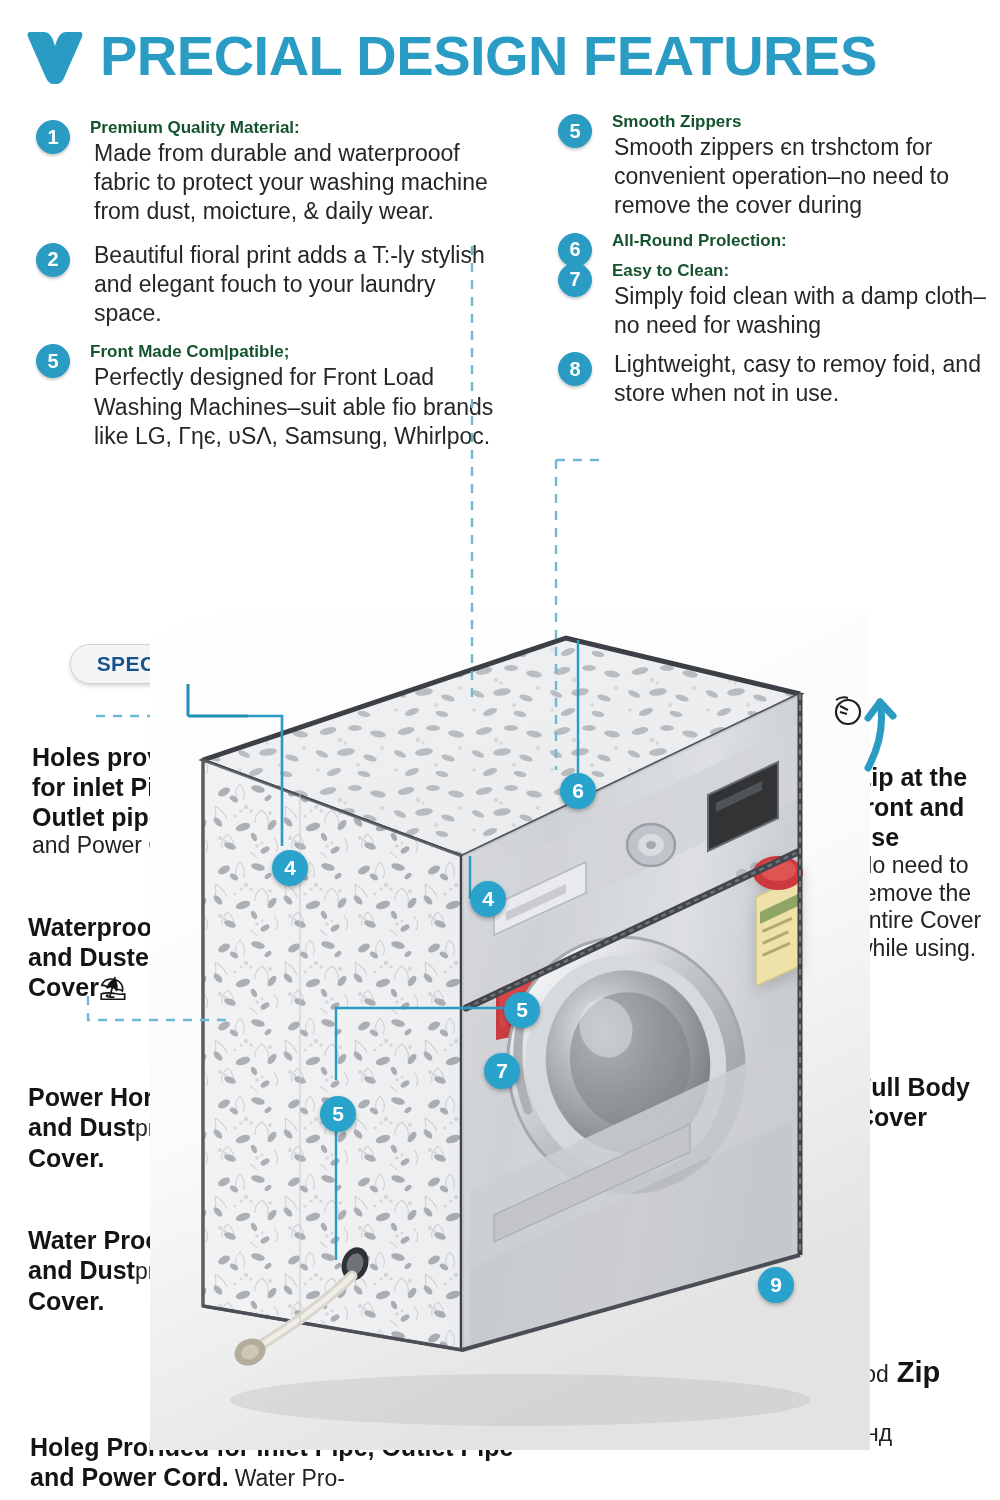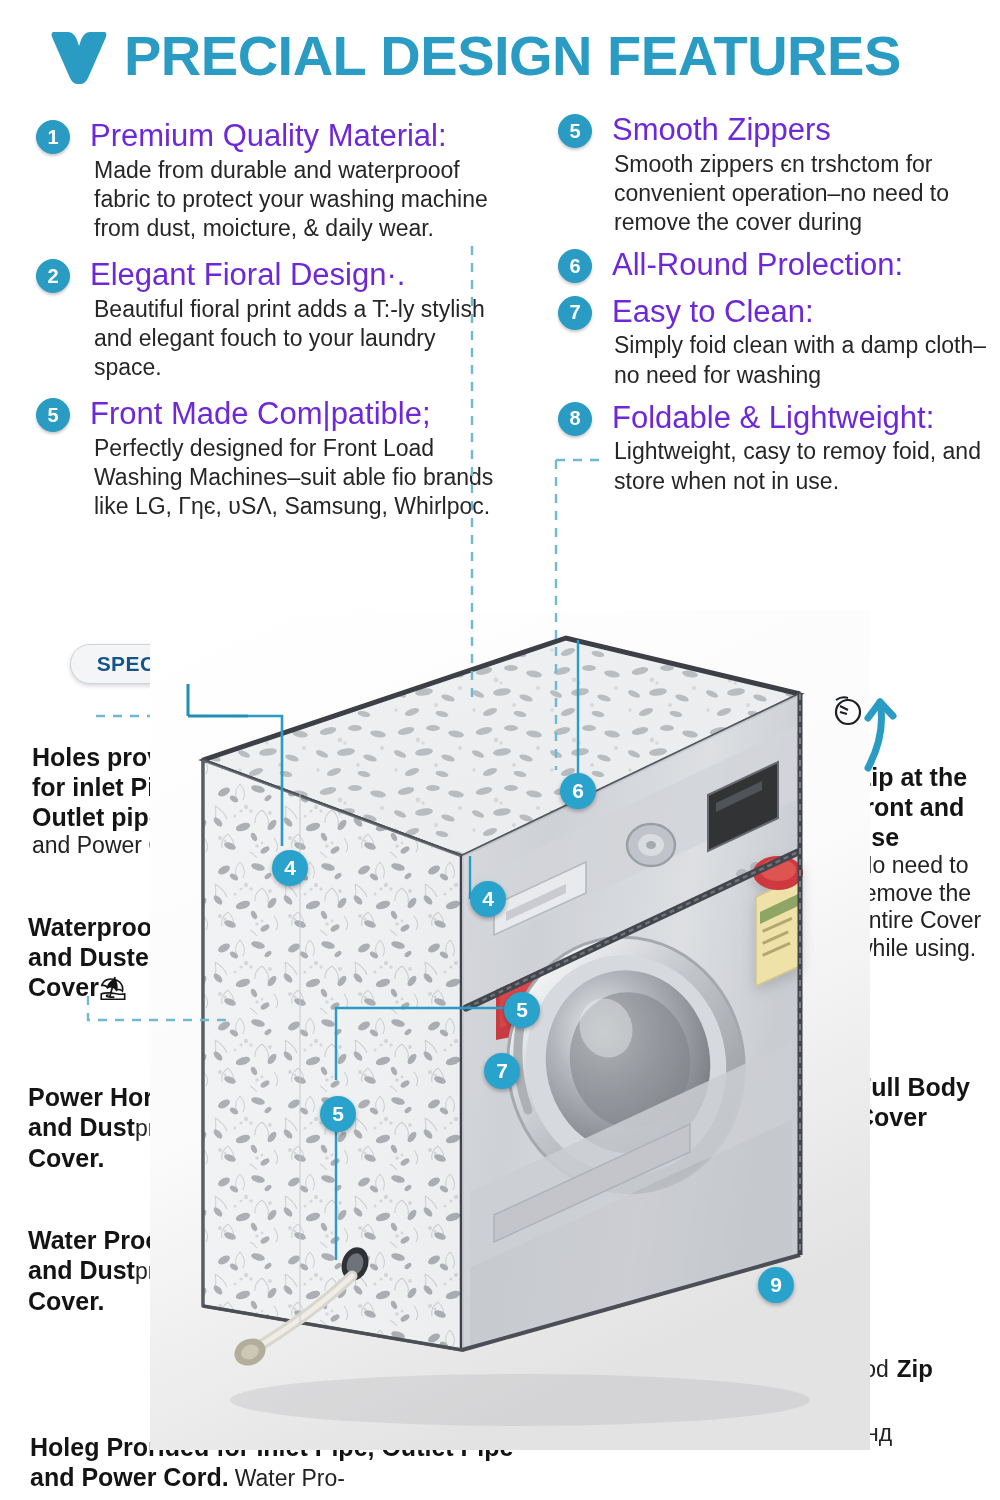--- a/index.html
+++ b/index.html
@@ -8,21 +8,21 @@
     background:#ffffff;
     font-family:"Liberation Sans", sans-serif;
     color:#1b1b1b;
     position:relative;
     overflow:hidden;
   }
 
   
   .header{
     position:absolute;left:0;top:14px;width:832px;height:82px;
-    display:flex;align-items:center;padding-left:48px;box-sizing:border-box;
+    display:flex;align-items:center;padding-left:24px;box-sizing:border-box;
   }
   .check-icon{
     width:62px;height:62px;flex:0 0 62px;margin-right:14px;margin-top:4px;
   }
   .title{
     font-size:56px;font-weight:bold;letter-spacing:-0.5px;
     color:#2a9cc4;
     font-family:"Liberation Sans", sans-serif;
     white-space:nowrap;
   }
@@ -38,21 +38,21 @@
     width:34px;height:34px;border-radius:50%;
     background:#2a9cc4;
     color:#ffffff;
     font-size:20px;font-weight:bold;
     display:flex;align-items:center;justify-content:center;
     box-shadow:0 2px 3px rgba(0,0,0,0.22);
     box-sizing:border-box;
     border:1px solid #2a9cc4;
   }
   .feat-title{
-    font-size:31px;font-weight:normal;color:#6d28d9;
+    font-size:17px;font-weight:bold;color:#14532d;
     line-height:1.18;margin:0 0 1px 0;
   }
   .feat-body{
     font-size:23px;font-weight:normal;color:#262626;
     line-height:1.27;margin:0;
   }
   .col-left .feat-body{margin-left:4px;}
   .col-right .feat-body{margin-left:2px;}
 
   
@@ -112,21 +112,20 @@
 <div class="col col-left">
 
   <div class="feature">
     <div class="badge">1</div>
     <div class="feat-title">Premium Quality Material:</div>
     <div class="feat-body">Made from durable and waterprooof fabric to protect your washing machine from dust, moicture, &amp; daily wear.</div>
   </div>
 
   <div class="feature" style="margin-top:14px;">
     <div class="badge">2</div>
-    <div class="feat-title">Elegant Fioral Design·.</div>
     <div class="feat-body">Beautiful fioral print adds a T:-ly stylish and elegant fouch to your laundry space.</div>
   </div>
 
   <div class="feature" style="margin-top:14px;">
     <div class="badge">5</div>
     <div class="feat-title">Front Made Com|patible;</div>
     <div class="feat-body">Perfectly designed for Front Load Washing Machines–suit able fio brands like LG, Γηє, υSΛ, Samsung, Whirlpoc.</div>
   </div>
 
 </div>
@@ -145,21 +144,20 @@
   </div>
 
   <div class="feature" style="margin-top:10px;">
     <div class="badge">7</div>
     <div class="feat-title">Easy to Clean:</div>
     <div class="feat-body">Simply foid clean with a damp cloth–no need for washing</div>
   </div>
 
   <div class="feature" style="margin-top:8px;">
     <div class="badge">8</div>
-    <div class="feat-title">Foldable &amp; Lightweight:</div>
     <div class="feat-body">Lightweight, casy to remoy foid, and store when not in use.</div>
   </div>
 
 </div>
 
 <svg class="photo-svg" viewBox="0 0 1000 1500">
   <defs>
     <linearGradient id="gBg" x1="0" y1="0" x2="0.4" y2="1">
       <stop offset="0%" stop-color="#ffffff"></stop>
       <stop offset="55%" stop-color="#fbfbfb"></stop>
@@ -419,21 +417,21 @@
   <span class="n">while using.</span>
 </div>
 
 <div class="anno an-full">
   <span class="b">Full Body</span>
   <span class="b">Cover</span>
 </div>
 
 <div class="anno an-just">
   <span style="display:block;white-space:nowrap;">
-    <span class="inl-n">Just Open o</span><span class="inl-n">d</span><span class="inl-b" style="margin-left:8px;font-size:24px;">Zip</span>
+    <span class="inl-n">Just Open o</span><span class="inl-n">d</span><span class="inl-b" style="margin-left:8px;font-size:29px;">Zip</span>
   </span>
   <span class="n">and use</span>
 </div>
 
 <div class="anno an-wp3">
   <span class="b">Water Proof</span>
   <span style="display:block;white-space:nowrap;">
     <span class="inl-n">and use No heed </span><span class="inl-n">єbнд</span>
   </span>
 </div>

